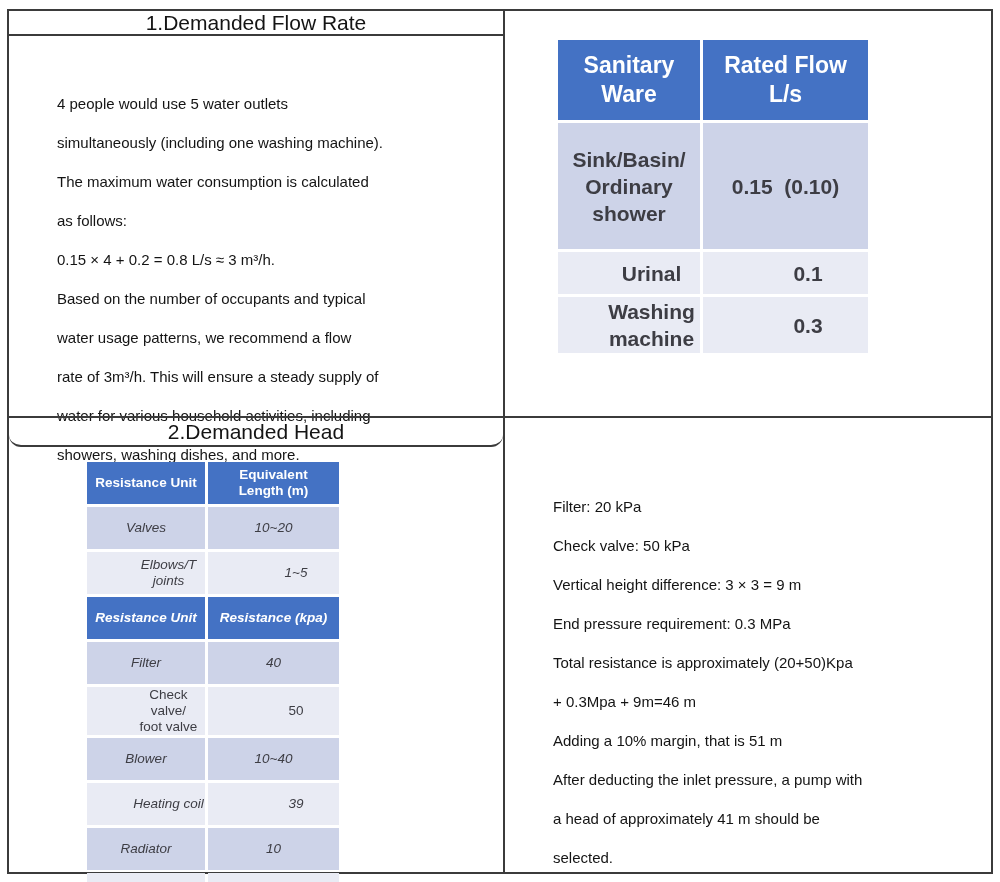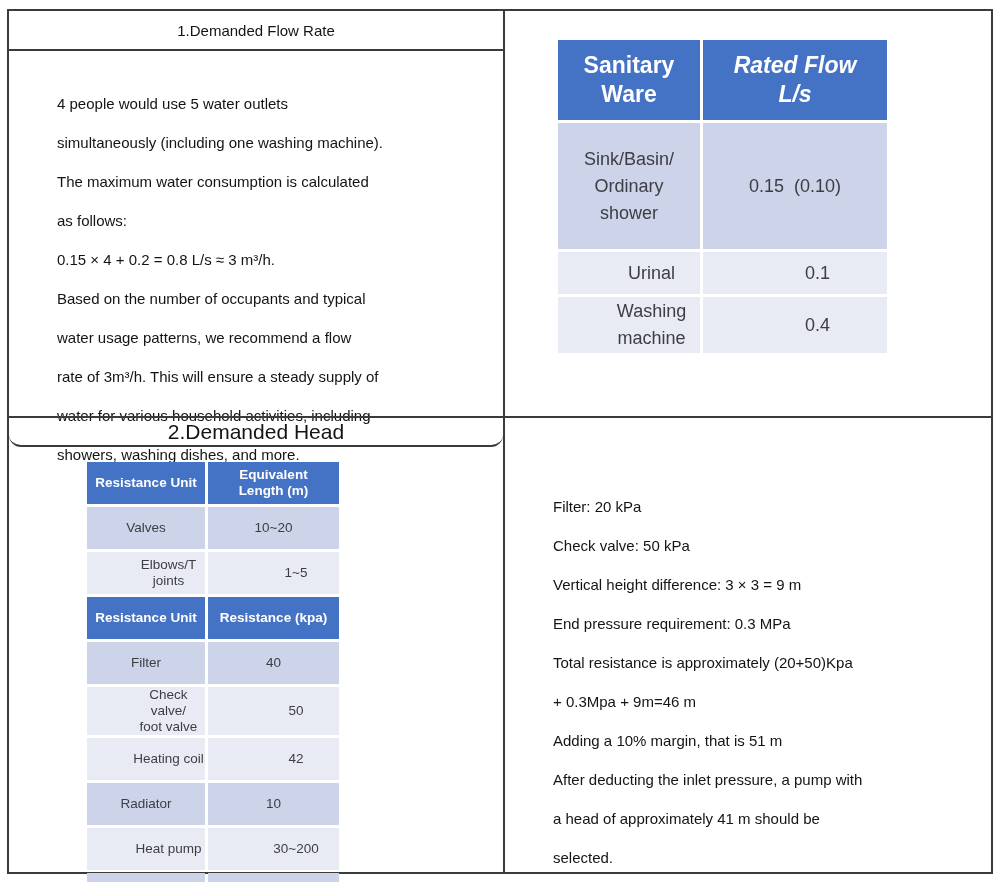--- a/index.html
+++ b/index.html
@@ -11,57 +11,57 @@
     --prose-text:#141414;
   }
   *{ box-sizing:border-box; margin:0; padding:0; }
   body{ background:#ffffff; font-family:"Liberation Sans", sans-serif; }
   .canvas{ position:relative; width:1000px; height:882px; background:#ffffff; overflow:hidden; }
   .frame{ position:absolute; left:7px; top:9px; width:986px; height:865px;
           border:2px solid var(--border); }
   
   .vdivider{ position:absolute; left:494px; top:0; width:2px; height:100%; background:var(--border); }
   .hline{ position:absolute; left:0; top:405px; width:100%; height:2px; background:var(--border); }
-  .title1{ position:absolute; left:0; top:0; width:494px; height:40px;
+  .title1{ position:absolute; left:0; top:0; width:494px; height:25px;
            border-bottom:2px solid var(--border);
            display:flex; align-items:center; justify-content:center;
-           font-size:15px; color:var(--prose-text); }
+           font-size:21px; color:var(--prose-text); }
   .title2{ position:absolute; left:0; top:407px; width:494px; height:29px;
            border-bottom:2px solid var(--border);
            display:flex; align-items:center; justify-content:center;
            font-size:21px; color:var(--prose-text);border-radius:12px; }
   .body1{ position:absolute; left:0; top:27px; width:494px; height:378px;
           padding:46px 2px 0 3px; }
   .body2{ position:absolute; left:0; top:438px; width:494px; height:421px; }
   .rtop{ position:absolute; left:496px; top:0; width:486px; height:405px;margin-top:15px; }
   .rbottom{ position:absolute; left:496px; top:390px; width:486px; height:454px;
             padding:86px 2px 0 5px; }
   .prose{ font-size:15px; line-height:39px; color:var(--prose-text); white-space:pre-line;padding-left:48px; }
 
   
   .ftable{ border-collapse:separate; border-spacing:3px; margin:11px 0 0 50px;
            color:var(--table-text); }
   .ftable td{ text-align:center; vertical-align:middle; white-space:pre-wrap;
-              font-size:18px; line-height:27px; }
+              font-size:21px; line-height:27px;font-weight:bold; }
   .ftable .fc1{ width:142px; }
-  .ftable .fc2{ width:184px;font-style:italic; }
+  .ftable .fc2{ width:165px; }
   .ftable tr.hd td{ background:var(--header-blue); color:#ffffff; font-weight:bold;
                     font-size:23px; line-height:29px; }
   .fh80 td{ height:80px; }  .fh126 td{ height:126px; }
   .fh42 td{ height:42px; }  .fh56 td{ height:56px; }
 
   
   .rtable{ border-collapse:separate; border-spacing:3px; margin:10px 0 0 75px;
            color:var(--table-text); }
   .rtable td{ text-align:center; vertical-align:middle; white-space:pre-wrap;
               font-size:13.5px; line-height:16px; }
   .rtable .rc1{ width:118px; }
   .rtable .rc2{ width:131px; }
   .rtable tr.hd td{ background:var(--header-blue); color:#ffffff; font-weight:bold; }
-  .h42 td{ height:42px; } .h30 td{ height:42px; } .h38 td{ height:38px; }
+  .h42 td{ height:42px; } .h30 td{ height:42px;font-style:italic; } .h38 td{ height:38px; }
 
   tr.dark td{ background:var(--row-dark); }
   tr.light td{ background:var(--row-light);padding-left:45px; }
 </style>
 </head>
 <body>
 
 <div class="canvas">
   <div class="frame">
 
@@ -104,23 +104,27 @@
         </tr>
         <tr class="dark h30">
           <td>Filter</td>
           <td>40</td>
         </tr>
         <tr class="light h38">
           <td>Check valve/
 foot valve</td>
           <td>50</td>
         </tr>
+        <tr class="dark h30">
+          <td>Blower</td>
+          <td>10~40</td>
+        </tr>
         <tr class="light h30">
           <td>Heating coil</td>
-          <td>42</td>
+          <td>39</td>
         </tr>
         <tr class="dark h30">
           <td>Radiator</td>
           <td>10</td>
         </tr>
         <tr class="light h30">
           <td>Heat pump</td>
           <td>30~200</td>
         </tr>
         <tr class="dark h30">
@@ -148,21 +152,21 @@
 shower</td>
           <td>0.15  (0.10)</td>
         </tr>
         <tr class="light fh42">
           <td>Urinal</td>
           <td>0.1</td>
         </tr>
         <tr class="light fh56">
           <td>Washing
 machine</td>
-          <td>0.4</td>
+          <td>0.3</td>
         </tr>
       </tbody>
         </table>
     </div>
 
     <div class="rbottom prose">Filter: 20 kPa
 Check valve: 50 kPa
 Vertical height difference: 3 × 3 = 9 m
 End pressure requirement: 0.3 MPa
 Total resistance is approximately (20+50)Kpa

